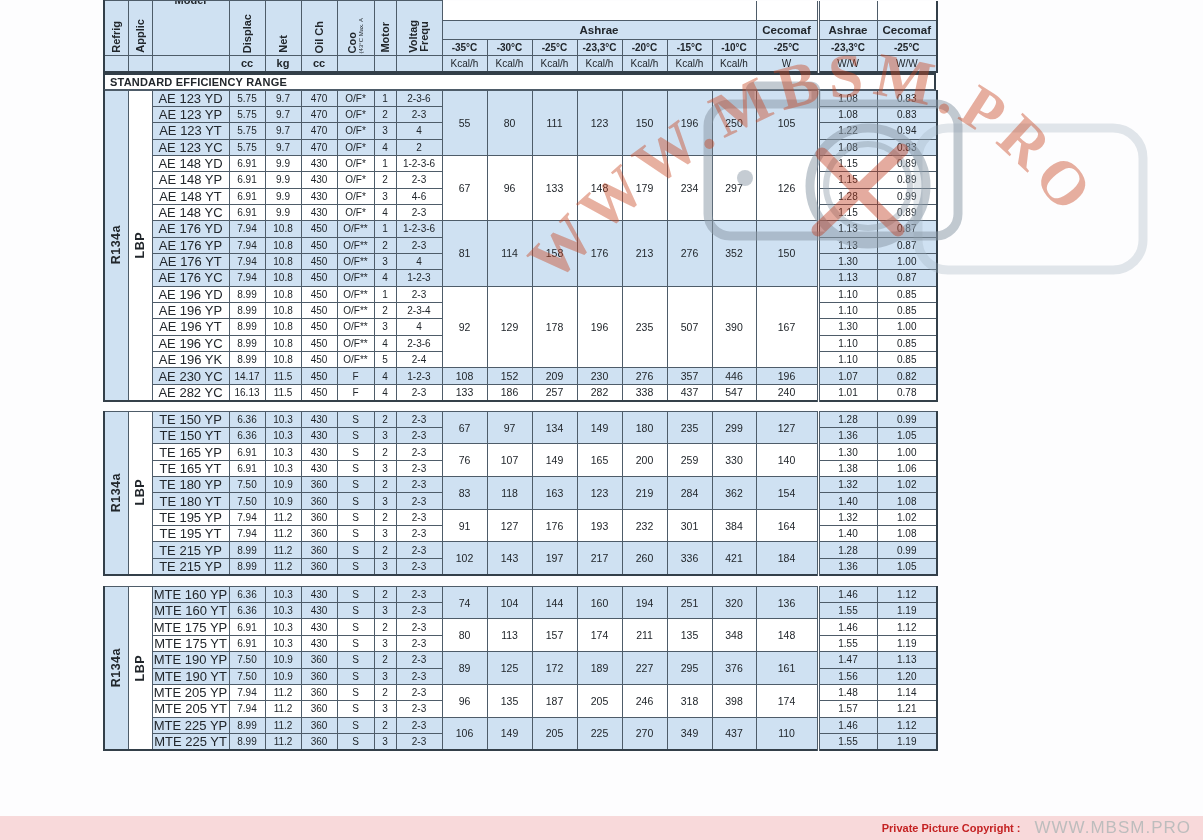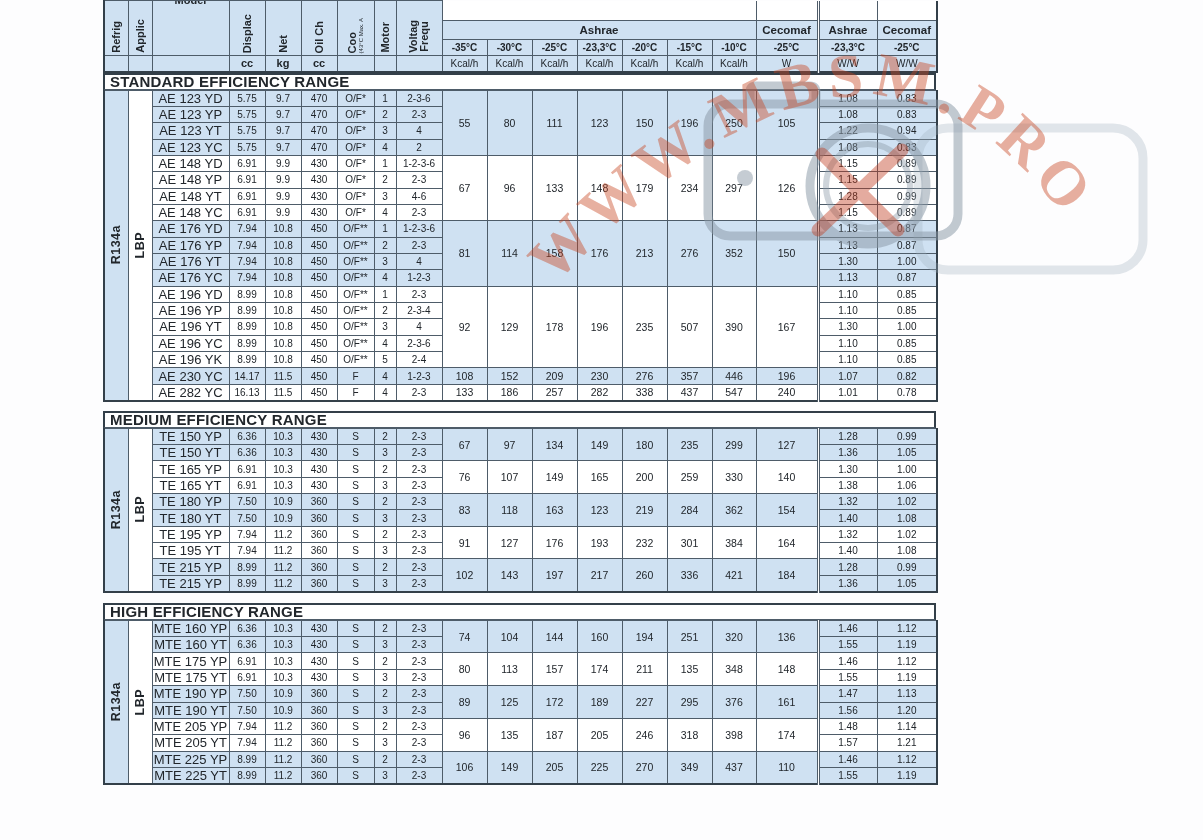--- a/index.html
+++ b/index.html
@@ -22,21 +22,21 @@
   td.unitb{background:var(--blue);font-weight:bold;font-size:11px}
   td.dl{border-left:3px double var(--bd)}
   .hclip{height:54px;overflow:hidden;display:flex;align-items:flex-end;justify-content:center}
   .hclip.toplab{align-items:flex-start}
   .rlab{writing-mode:vertical-rl;transform:rotate(180deg);white-space:pre-line;font-weight:bold;font-size:11px;line-height:11px;margin-bottom:2px}
   .rsub{writing-mode:vertical-rl;transform:rotate(180deg);font-size:6px;line-height:6px;margin-bottom:2px;font-weight:normal}
   .mlab{font-weight:bold;font-size:11px;margin-top:-7px}
   .rvert{writing-mode:vertical-rl;transform:rotate(180deg);font-weight:bold;font-size:12.5px;letter-spacing:.5px;margin:0 auto}
   .bar{width:833px;height:17px;border:2px solid var(--fr);border-bottom:1px solid var(--bd);
        background:#fff;display:flex;align-items:center;padding-left:5px;
-       font-weight:bold;font-size:15px;letter-spacing:.2px}
+       font-weight:bold;font-size:11px;letter-spacing:.2px}
   .sectbl{border-top:none}
   tr.sh td{background:var(--blue)}
   tr.wh td{background:#fff}
   td.refc{background:var(--blue)!important}
   td.appc{background:#fff!important}
   td.cap{font-size:10.5px}
   td.cmodel{font-size:13px}
   .gap9{height:9px}.gap10{height:10px}
   .wm-svg{position:absolute;left:0;top:0;z-index:6;pointer-events:none}
   .cam-svg{position:absolute;left:690px;top:78px;z-index:5;pointer-events:none}
@@ -454,23 +454,20 @@
               <td class="cap" rowspan="1">338</td>
               <td class="cap" rowspan="1">437</td>
               <td class="cap" rowspan="1">547</td>
               <td class="cap" rowspan="1">240</td>
               <td class="dl">1.01</td>
               <td>0.78</td>
             </tr>
           </tbody>
         </table>
         <div class="gap9"></div>
-        <div class="bar">
-          <span>MEDIUM EFFICIENCY RANGE</span>
-        </div>
         <table class="sectbl">
           <colgroup>
             <col style="width: 24px;">
             <col style="width: 24px;">
             <col style="width: 77px;">
             <col style="width: 36px;">
             <col style="width: 36px;">
             <col style="width: 36px;">
             <col style="width: 37px;">
             <col style="width: 22px;">
@@ -639,23 +636,20 @@
               <td>360</td>
               <td>S</td>
               <td>3</td>
               <td>2-3</td>
               <td class="dl">1.36</td>
               <td>1.05</td>
             </tr>
           </tbody>
         </table>
         <div class="gap10"></div>
-        <div class="bar">
-          <span>HIGH EFFICIENCY RANGE</span>
-        </div>
         <table class="sectbl">
           <colgroup>
             <col style="width: 24px;">
             <col style="width: 24px;">
             <col style="width: 77px;">
             <col style="width: 36px;">
             <col style="width: 36px;">
             <col style="width: 36px;">
             <col style="width: 37px;">
             <col style="width: 22px;">
@@ -850,13 +844,17 @@
 
   <svg class="wm-svg" width="1203" height="400" viewBox="0 0 1203 400">
     <defs>
         <path id="wmarc" d="M 555 285 Q 900 -95 1110 290" fill="none"></path>
       </defs>
     <text font-family="Liberation Serif, serif" font-weight="bold" font-size="62" fill="#c8441f" opacity="0.42" letter-spacing="7">
       <textPath href="#wmarc">WWW.MBSM.PRO</textPath>
     </text>
   </svg>
 
+  <div class="footer">
+    <span class="foot-red">Private Picture Copyright :</span>
+    <span class="foot-gray">WWW.MBSM.PRO</span>
+  </div>
 </div>
 
 </body></html>

